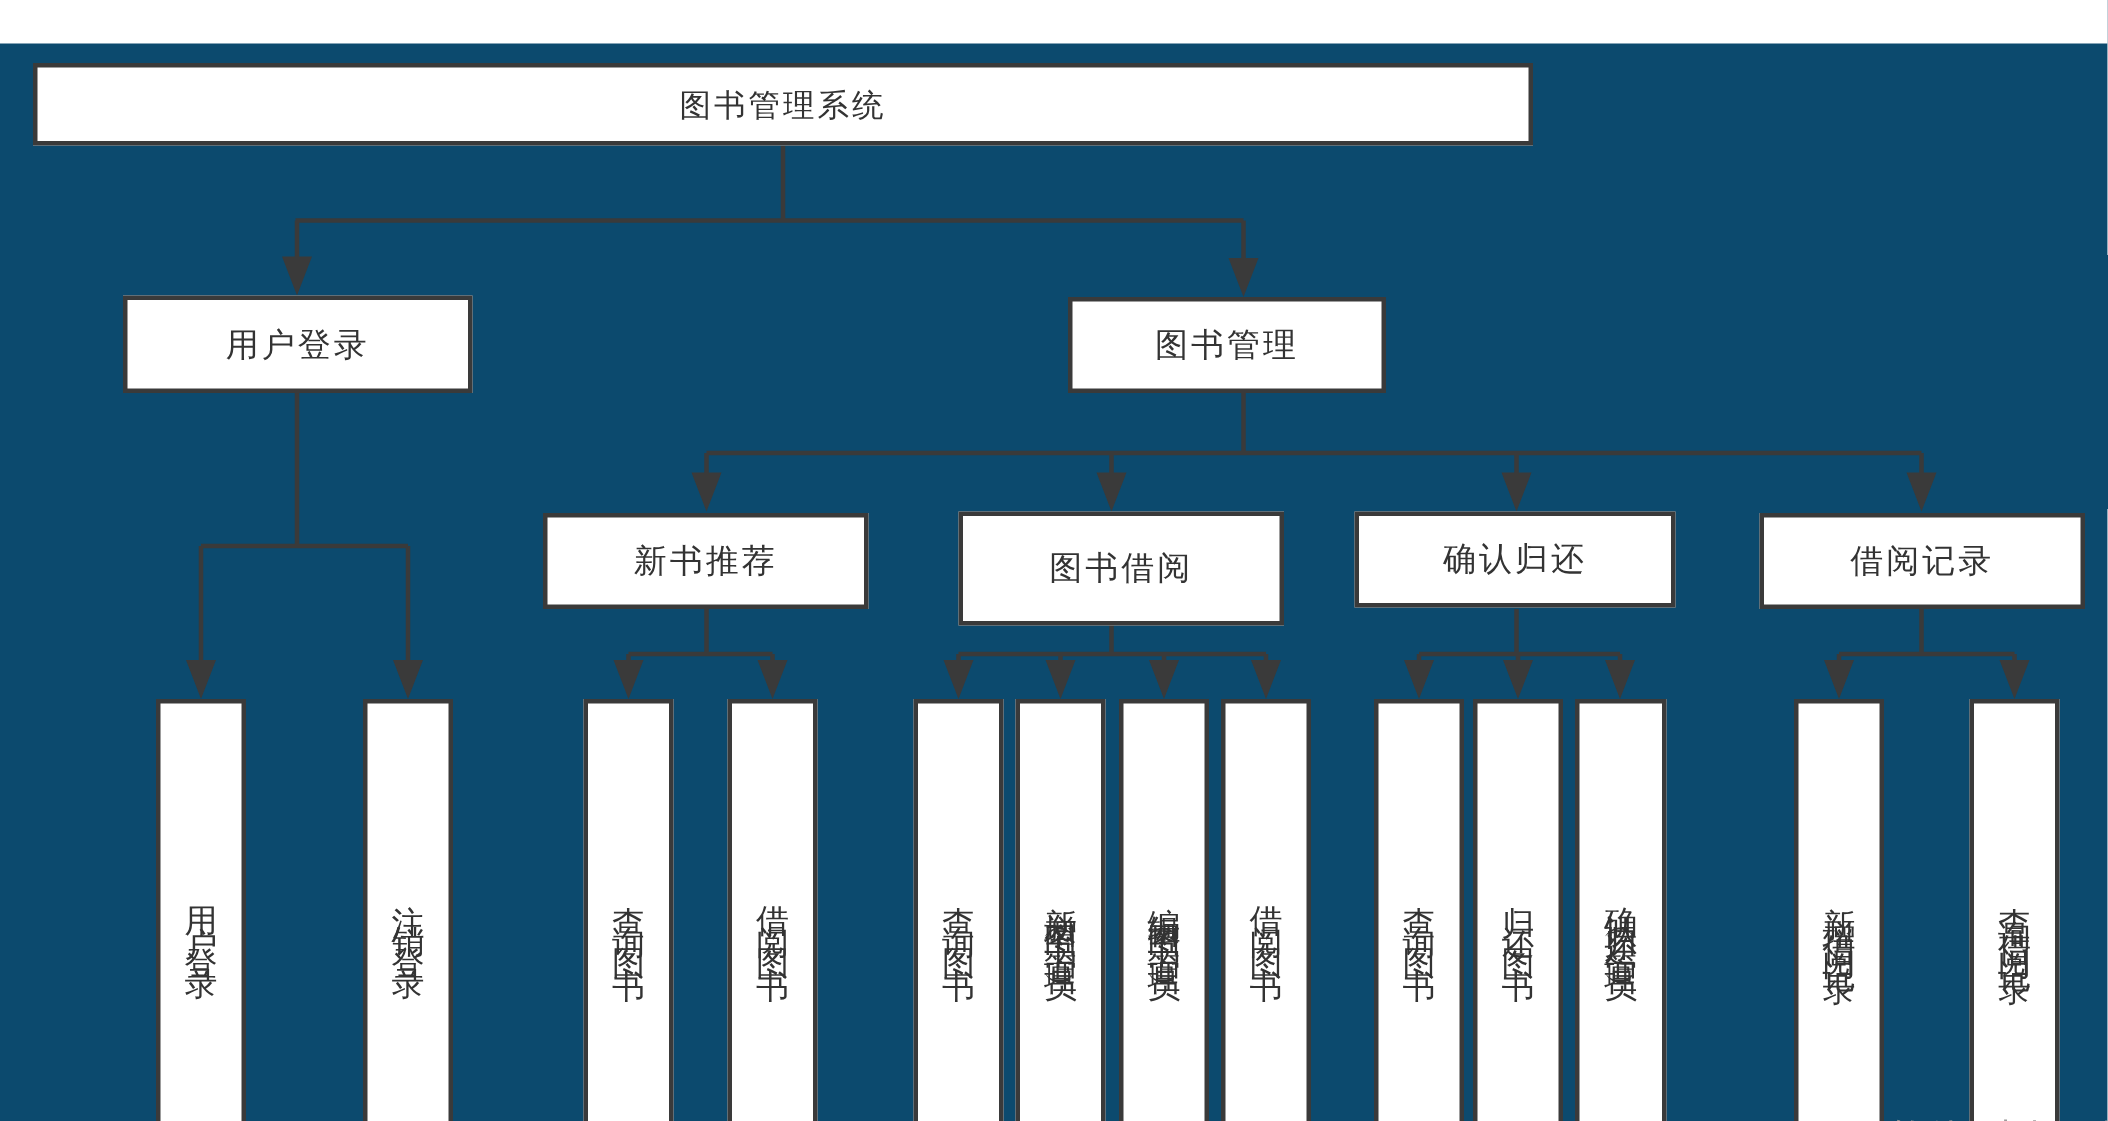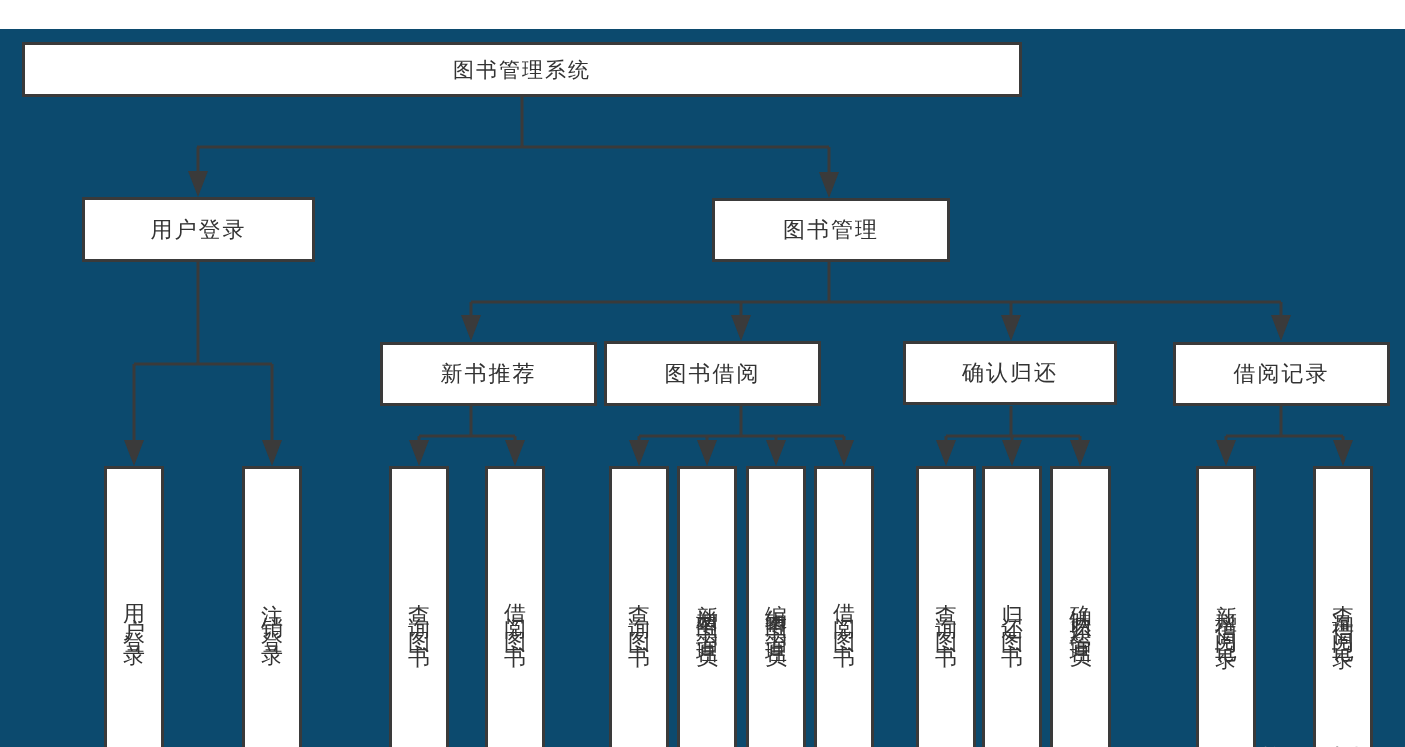--- a/index.html
+++ b/index.html
@@ -113,24 +113,24 @@
       M936 411 L956 411 L946 437 Z
       M1002 411 L1022 411 L1012 437 Z
       M1070 411 L1090 411 L1080 437 Z
       M1216 411 L1236 411 L1226 437 Z
       M1333 411 L1353 411 L1343 437 Z"></path>
   </svg>
 
   <div class="box h-box root-box" style="left:22px; top:13px; width:1000px; height:55px;">图书管理系统</div>
 
   <div class="box h-box" style="left:82px; top:168px; width:233px; height:65px;">用户登录</div>
-  <div class="box h-box" style="left:712px; top:169px; width:238px; height:64px;">图书管理</div>
+  <div class="box h-box" style="left:712px; top:169px; width:212px; height:64px;">图书管理</div>
 
-  <div class="box h-box" style="left:380px; top:313px; width:217px; height:64px;">新书推荐</div>
-  <div class="box h-box" style="left:604px; top:312px; width:217px; height:65px;">图书借阅</div>
+  <div class="box h-box" style="left:362px; top:313px; width:217px; height:64px;">新书推荐</div>
+  <div class="box h-box" style="left:639px; top:312px; width:217px; height:76px;">图书借阅</div>
   <div class="box h-box" style="left:903px; top:312px; width:214px; height:64px;">确认归还</div>
   <div class="box h-box" style="left:1173px; top:313px; width:217px; height:64px;">借阅记录</div>
 
   <div class="box v-box ls-lg" style="left:104px; top:437px; width:60px; height:296px;">用户登录</div>
   <div class="box v-box ls-lg" style="left:242px; top:437px; width:60px; height:296px;">注销登录</div>
 
   <div class="box v-box ls-lg" style="left:389px; top:437px; width:60px; height:296px;">查询图书</div>
   <div class="box v-box ls-lg" style="left:485px; top:437px; width:60px; height:296px;">借阅图书</div>
 
   <div class="box v-box ls-lg" style="left:609px; top:437px; width:60px; height:296px;">查询图书</div>

